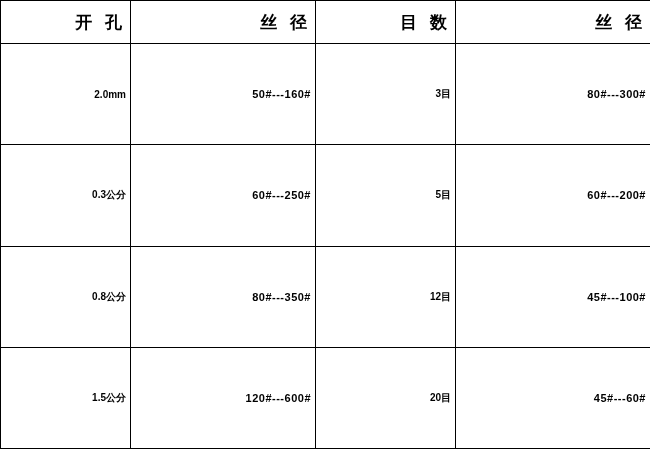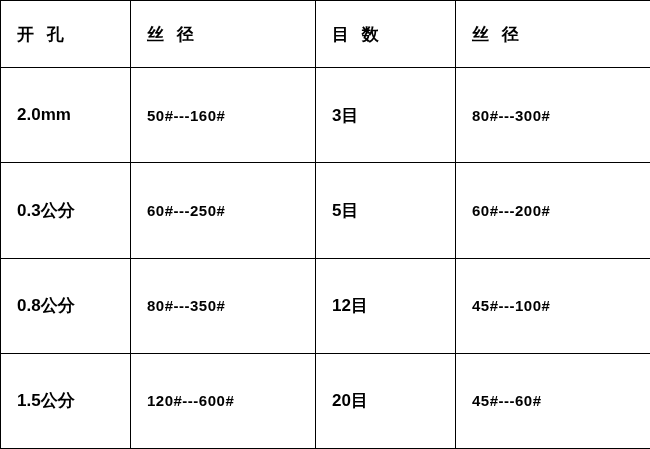--- a/index.html
+++ b/index.html
@@ -20,42 +20,42 @@
     table-layout: fixed;
   }
   #spec-table col.c0 { width: 130px; }
   #spec-table col.c1 { width: 185px; }
   #spec-table col.c2 { width: 140px; }
   #spec-table col.c3 { width: 195px; }
 
   #spec-table th,
   #spec-table td {
     border: 1px solid #000000;
-    text-align: left;
+    text-align: right;
     vertical-align: middle;
-    padding: 16px;
+    padding: 4px;
     font-weight: bold;
     white-space: nowrap;
     margin-left: 26px;
   }
   #spec-table thead th {
     height: 34px;
     font-size: 17px;
     letter-spacing: 4px;
   }
   #spec-table tbody td {
     height: 37px;
     font-size: 15px;
   }
   #spec-table tbody td.mesh-col,
   #spec-table tbody td.size-col {
-    font-size: 17px;
+    font-size: 10px;
   }
   #spec-table tbody td.wire-col {
-    font-size: 15px;
+    font-size: 11px;
     letter-spacing: 0.5px;
   }
 </style>
 </head>
 <body>
 
 <table id="spec-table">
   <colgroup>
     <col class="c0">
       <col class="c1">

